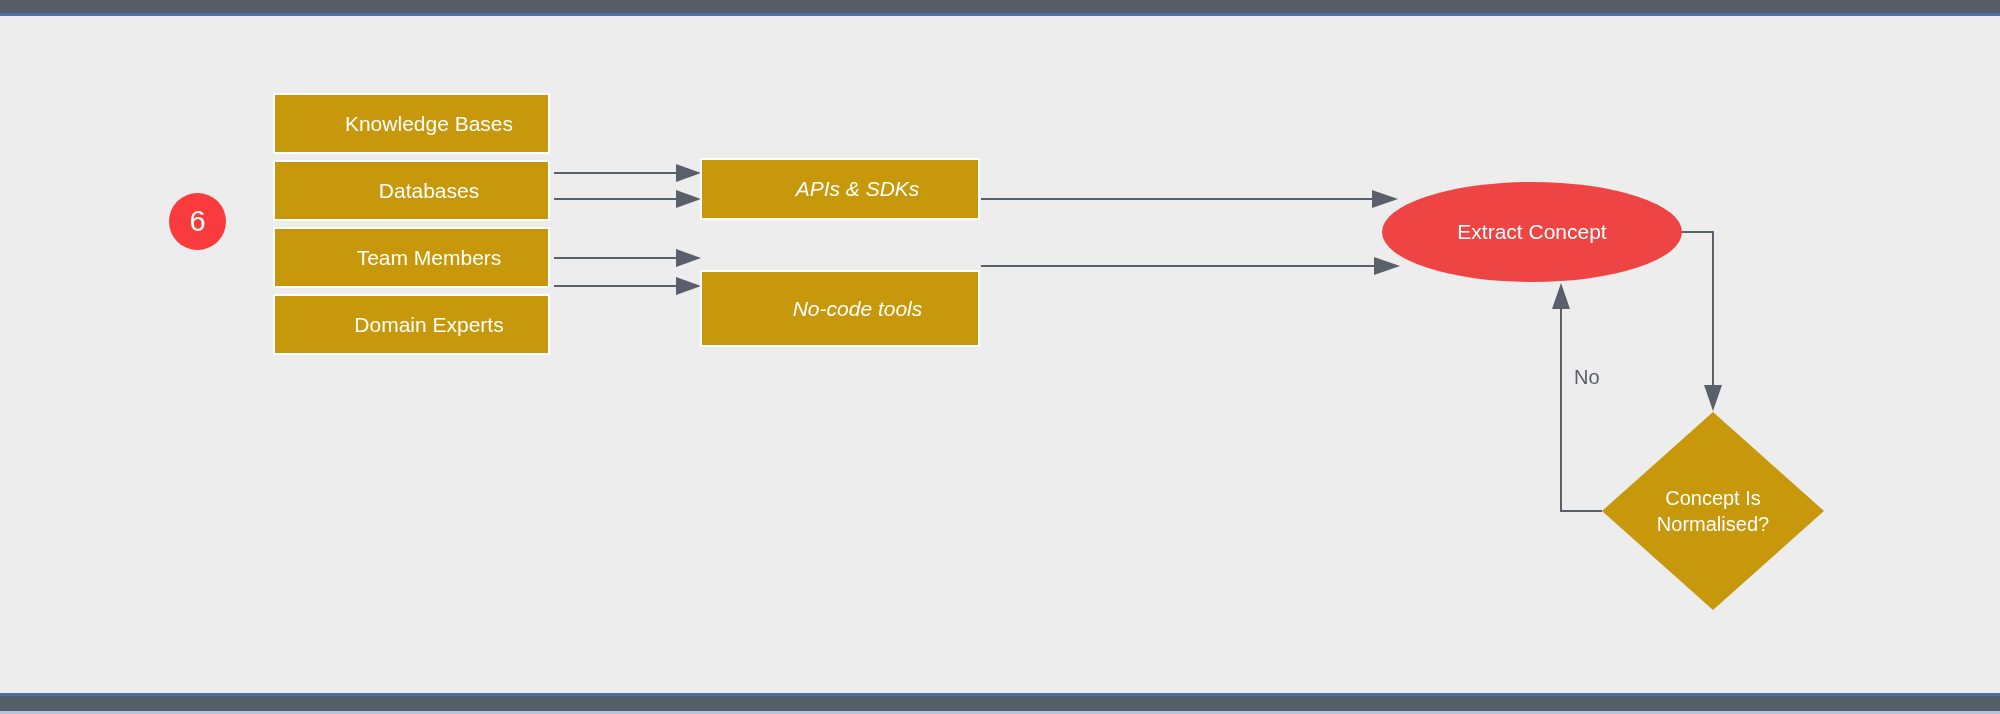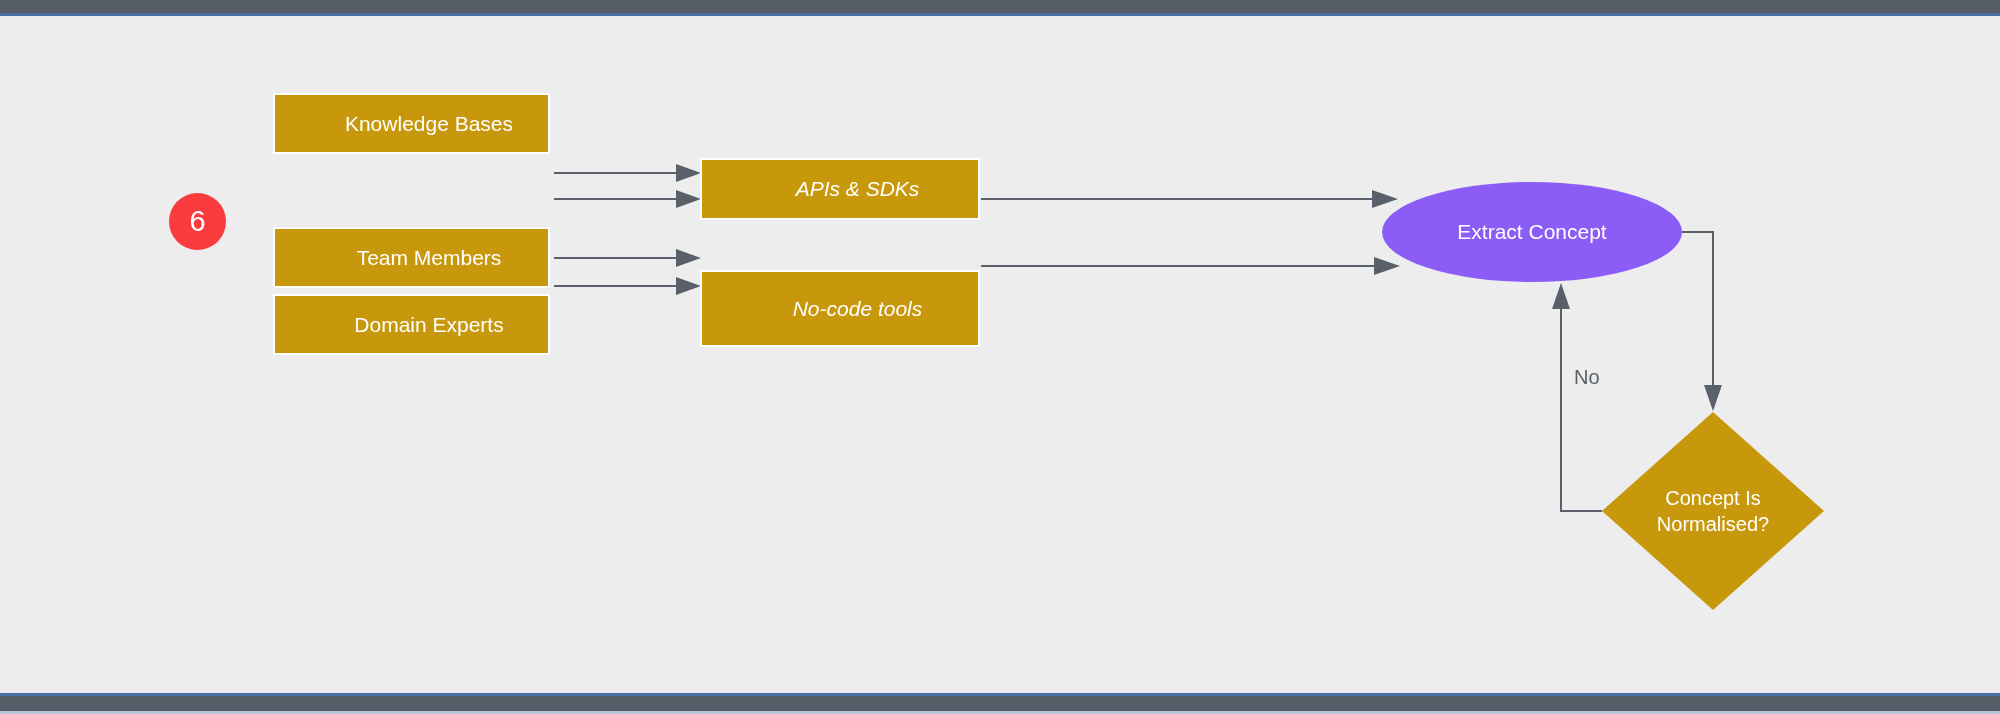--- a/index.html
+++ b/index.html
@@ -32,21 +32,21 @@
   .src  { left: 273px; width: 277px; height: 61px; }
   .src0 { top: 93px; }
   .src1 { top: 160px; }
   .src2 { top: 227px; }
   .src3 { top: 294px; }
   .tool { left: 700px; width: 280px; font-style: italic; }
   .tool0 { top: 158px; height: 62px; }
   .tool1 { top: 236px; height: 77px; margin-top: 34px; }
   .ellipse-node {
     left: 1382px; top: 182px; width: 300px; height: 100px;
-    background: #8b5cf6; border-radius: 50%;
+    background: #ef4444; border-radius: 50%;
   }
   .diamond-label {
     left: 1602px; top: 412px; width: 222px; height: 198px;
     font-size: 20px; line-height: 1.3; z-index: 3;
     padding: 0 40px;
   }
   .badge {
     position: absolute; left: 169px; top: 193px; width: 57px; height: 57px;
     background: #F93B3D; border-radius: 50%; z-index: 2;
     display: flex; align-items: center; justify-content: center;
@@ -98,20 +98,23 @@
         <polyline points="1602,511 1561,511 1561,309" fill="none"></polyline>
         <polygon points="1552,309 1570,309 1561,283" stroke="none"></polygon>
       </g>
     </g>
     <polygon points="1713,412 1824,511 1713,610 1602,511" fill="#C7980B"></polygon>
   </svg>
 
   <div class="node rect-node src src0">
     <span>Knowledge Bases</span>
   </div>
+  <div class="node rect-node src src1">
+    <span>Databases</span>
+  </div>
   <div class="node rect-node src src2">
     <span>Team Members</span>
   </div>
   <div class="node rect-node src src3">
     <span>Domain Experts</span>
   </div>
 
   <div class="node rect-node tool tool0">
     <span>APIs &amp; SDKs</span>
   </div>

